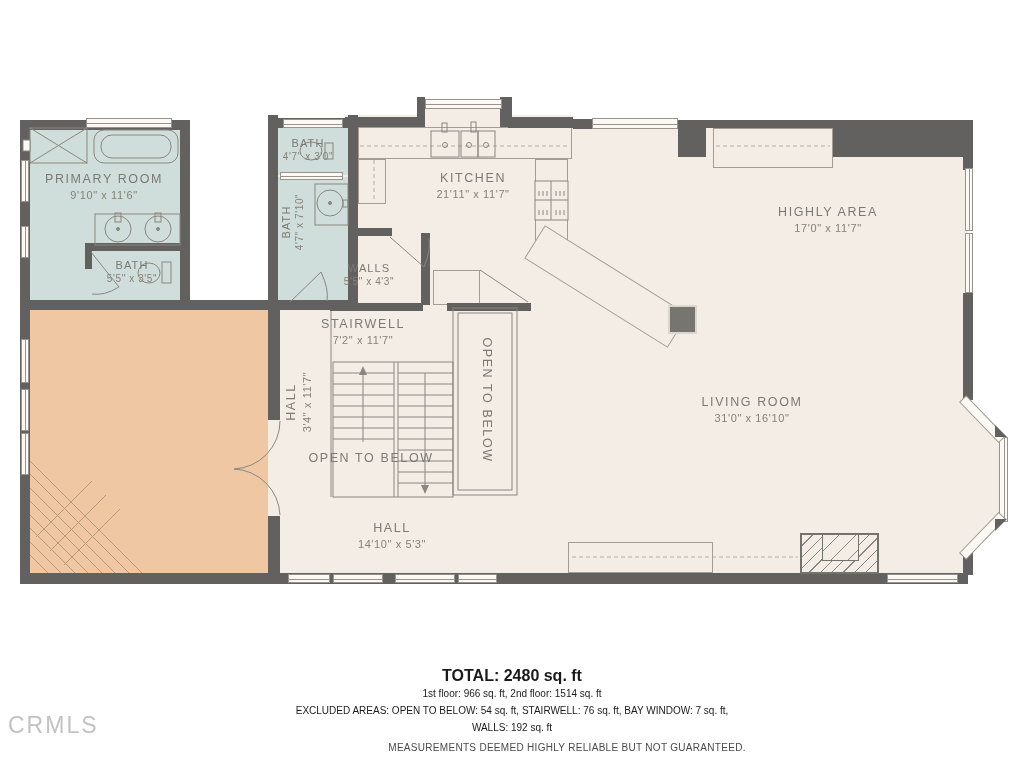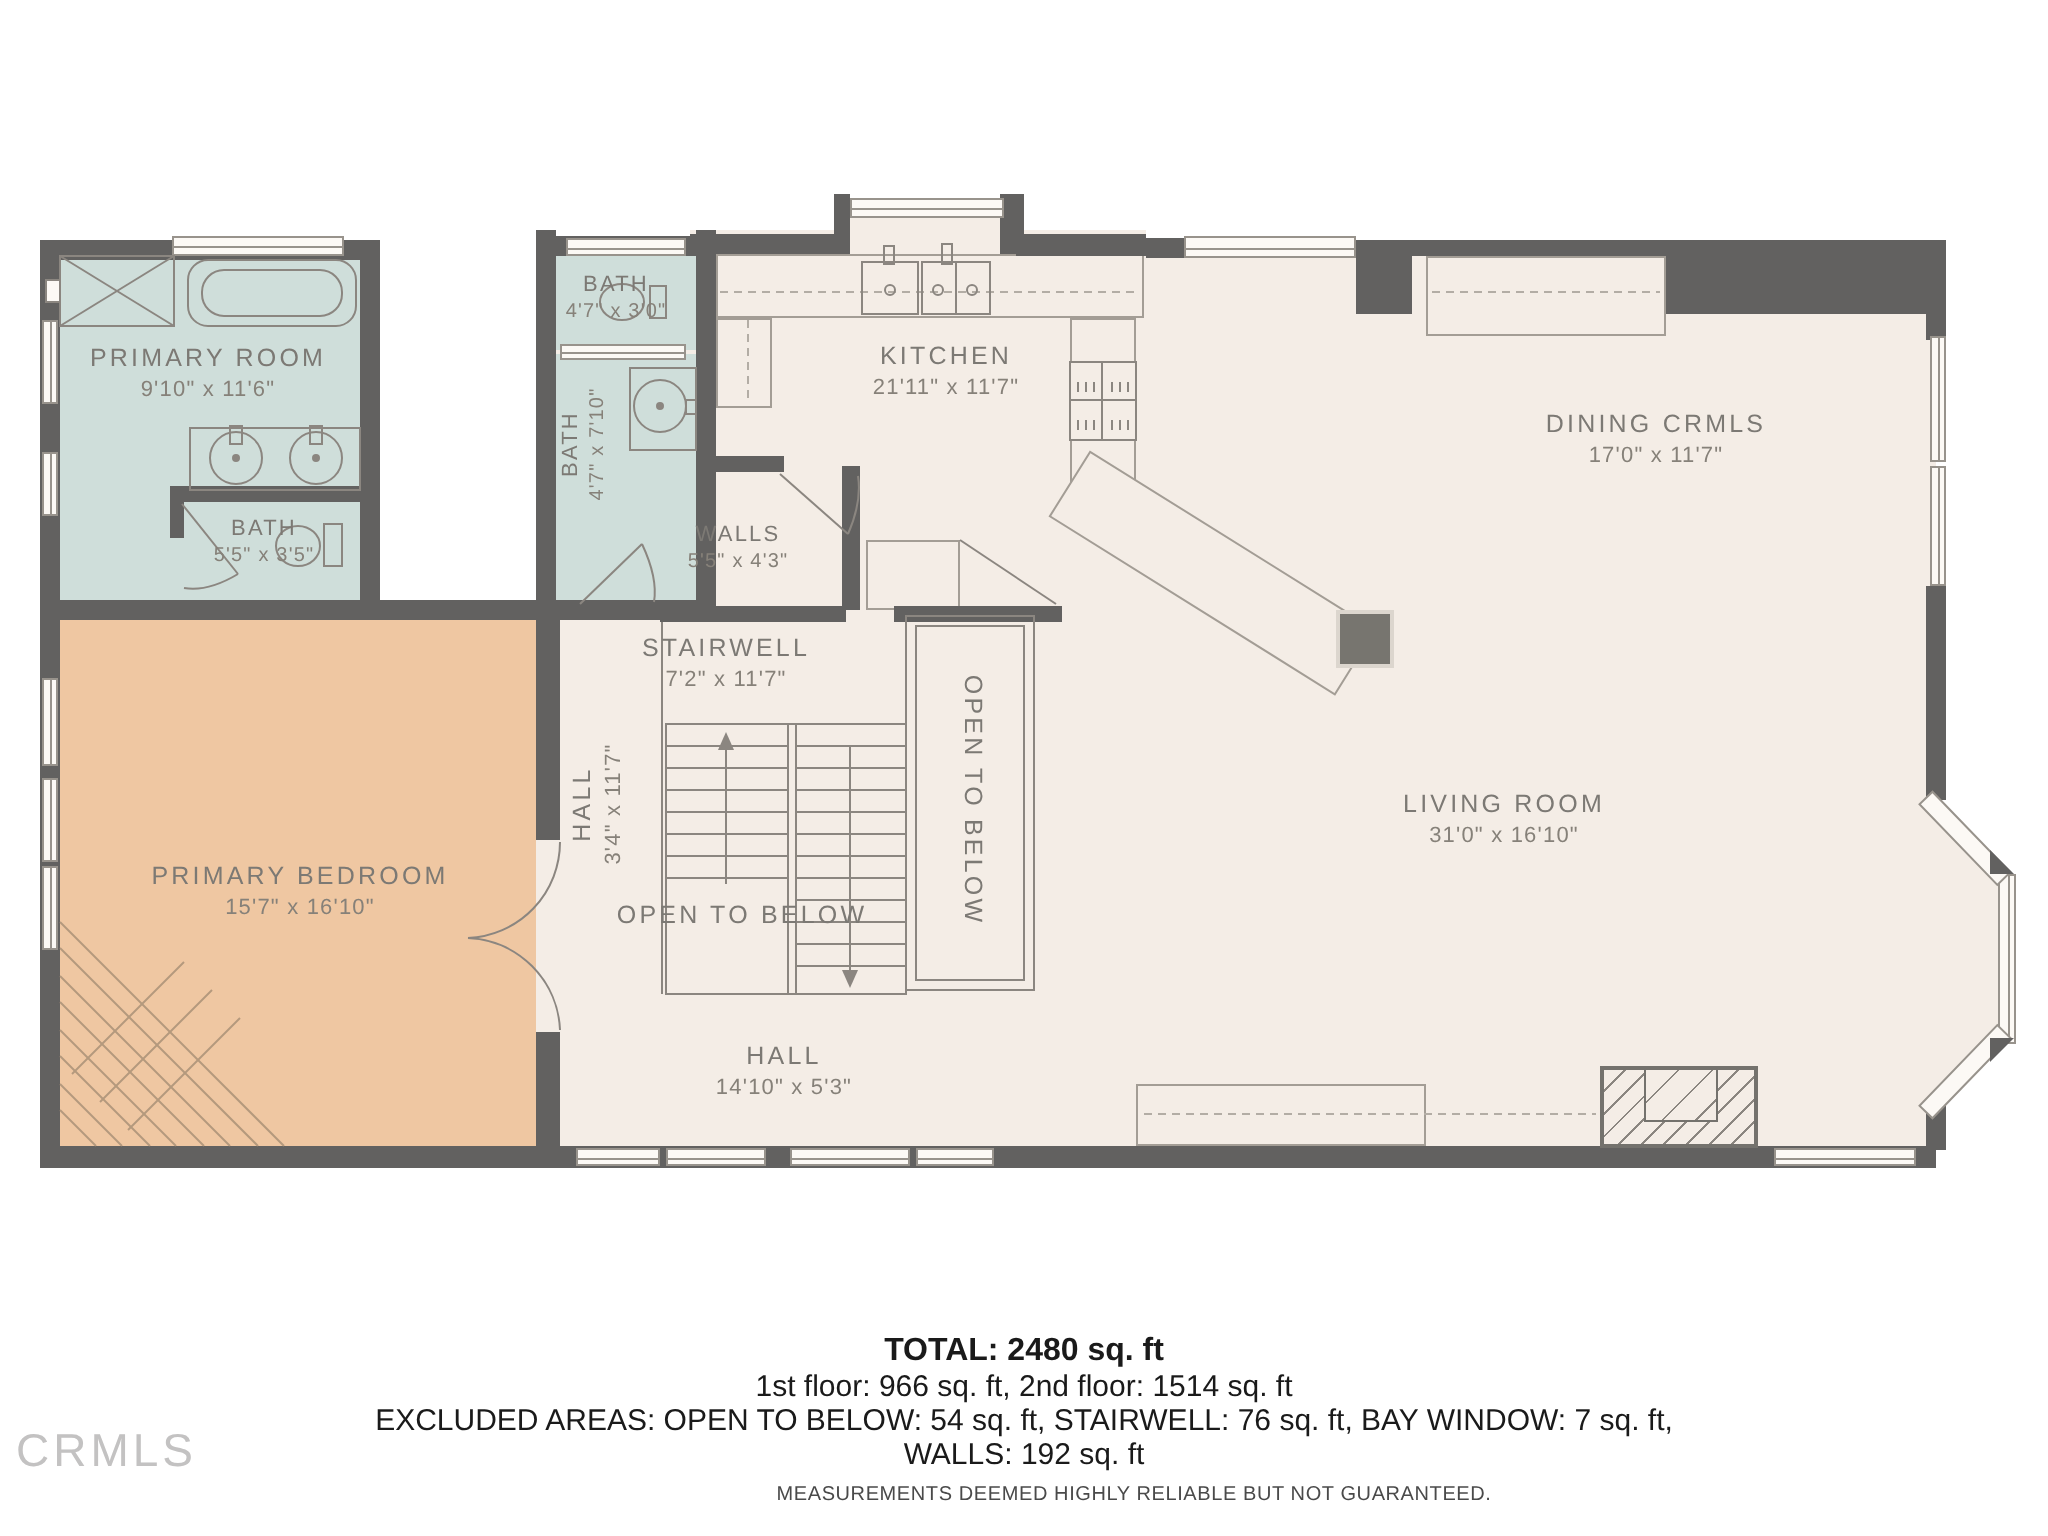--- a/index.html
+++ b/index.html
@@ -16,21 +16,21 @@
   .lbl.sm{font-size:11px;line-height:14px;letter-spacing:1.1px}
   .lbl.sm .dims{font-size:10px;line-height:13px}
   .lbl.rl{transform:translate(-50%,-50%) rotate(-90deg)}
   .lbl.rr{transform:translate(-50%,-50%) rotate(90deg)}
   .chimney{position:absolute;left:668px;top:305px;width:29px;height:29px;background:#77756f;border:2px solid #dcd6ce;box-sizing:border-box}
   .fp{position:absolute;left:800px;top:533px;width:79px;height:41px;border:2px solid #74726d;background:repeating-linear-gradient(135deg,rgba(0,0,0,0) 0 7px,#8b8680 7px 8px),#f4ede6;box-sizing:border-box}
   .fpi{position:absolute;left:822px;top:534px;width:37px;height:27px;border:1px solid #74726d;background:repeating-linear-gradient(135deg,rgba(0,0,0,0) 0 11px,#8b8680 11px 12px),#f4ede6;box-sizing:border-box}
   .bayfloor{position:absolute;left:963px;top:398px;width:41px;height:160px;background:#f4ede6;clip-path:polygon(0 0,100% 25%,100% 75%,0 100%)}
   .summary{position:absolute;left:0;top:666px;width:1024px;text-align:center;color:#1a1a1a}
   .summary .t{font-size:16px;font-weight:bold;line-height:19px}
-  .summary .l{font-size:15px;line-height:17px}
+  .summary .l{font-size:10px;line-height:17px}
   .disc{position:absolute;left:567px;top:742px;transform:translateX(-50%);font-size:10px;letter-spacing:.3px;color:#4a4a4a;white-space:nowrap}
   .wm{position:absolute;left:8px;top:712px;font-size:23px;letter-spacing:2px;color:#c3c2c2}
 </style>
 </head>
 <body>
 
 <div id="plan">
 
   <div class="fl" style="left:268px;top:120px;width:700px;height:453px;background:#f4ede6"></div>
   <div class="fl" style="left:345px;top:115px;width:228px;height:10px;background:#f4ede6"></div>
@@ -288,26 +288,22 @@
   <div class="lbl rl" style="left:299px;top:402px">
     <div>HALL</div>
     <div class="dims">3'4" x 11'7"</div>
   </div>
   <div class="lbl" style="left:371px;top:458px">
     <div>OPEN TO BELOW</div>
   </div>
   <div class="lbl rr" style="left:486px;top:400px">
     <div>OPEN TO BELOW</div>
   </div>
-  <div class="lbl" style="left:150px;top:446px">
-    <div>PRIMARY BEDROOM</div>
-    <div class="dims">15'7" x 16'10"</div>
-  </div>
   <div class="lbl" style="left:828px;top:220px">
-    <div>DINING CRMLS</div>
+    <div>HIGHLY AREA</div>
     <div class="dims">17'0" x 11'7"</div>
   </div>
   <div class="lbl" style="left:752px;top:410px">
     <div>LIVING ROOM</div>
     <div class="dims">31'0" x 16'10"</div>
   </div>
   <div class="lbl" style="left:392px;top:536px">
     <div>HALL</div>
     <div class="dims">14'10" x 5'3"</div>
   </div>

